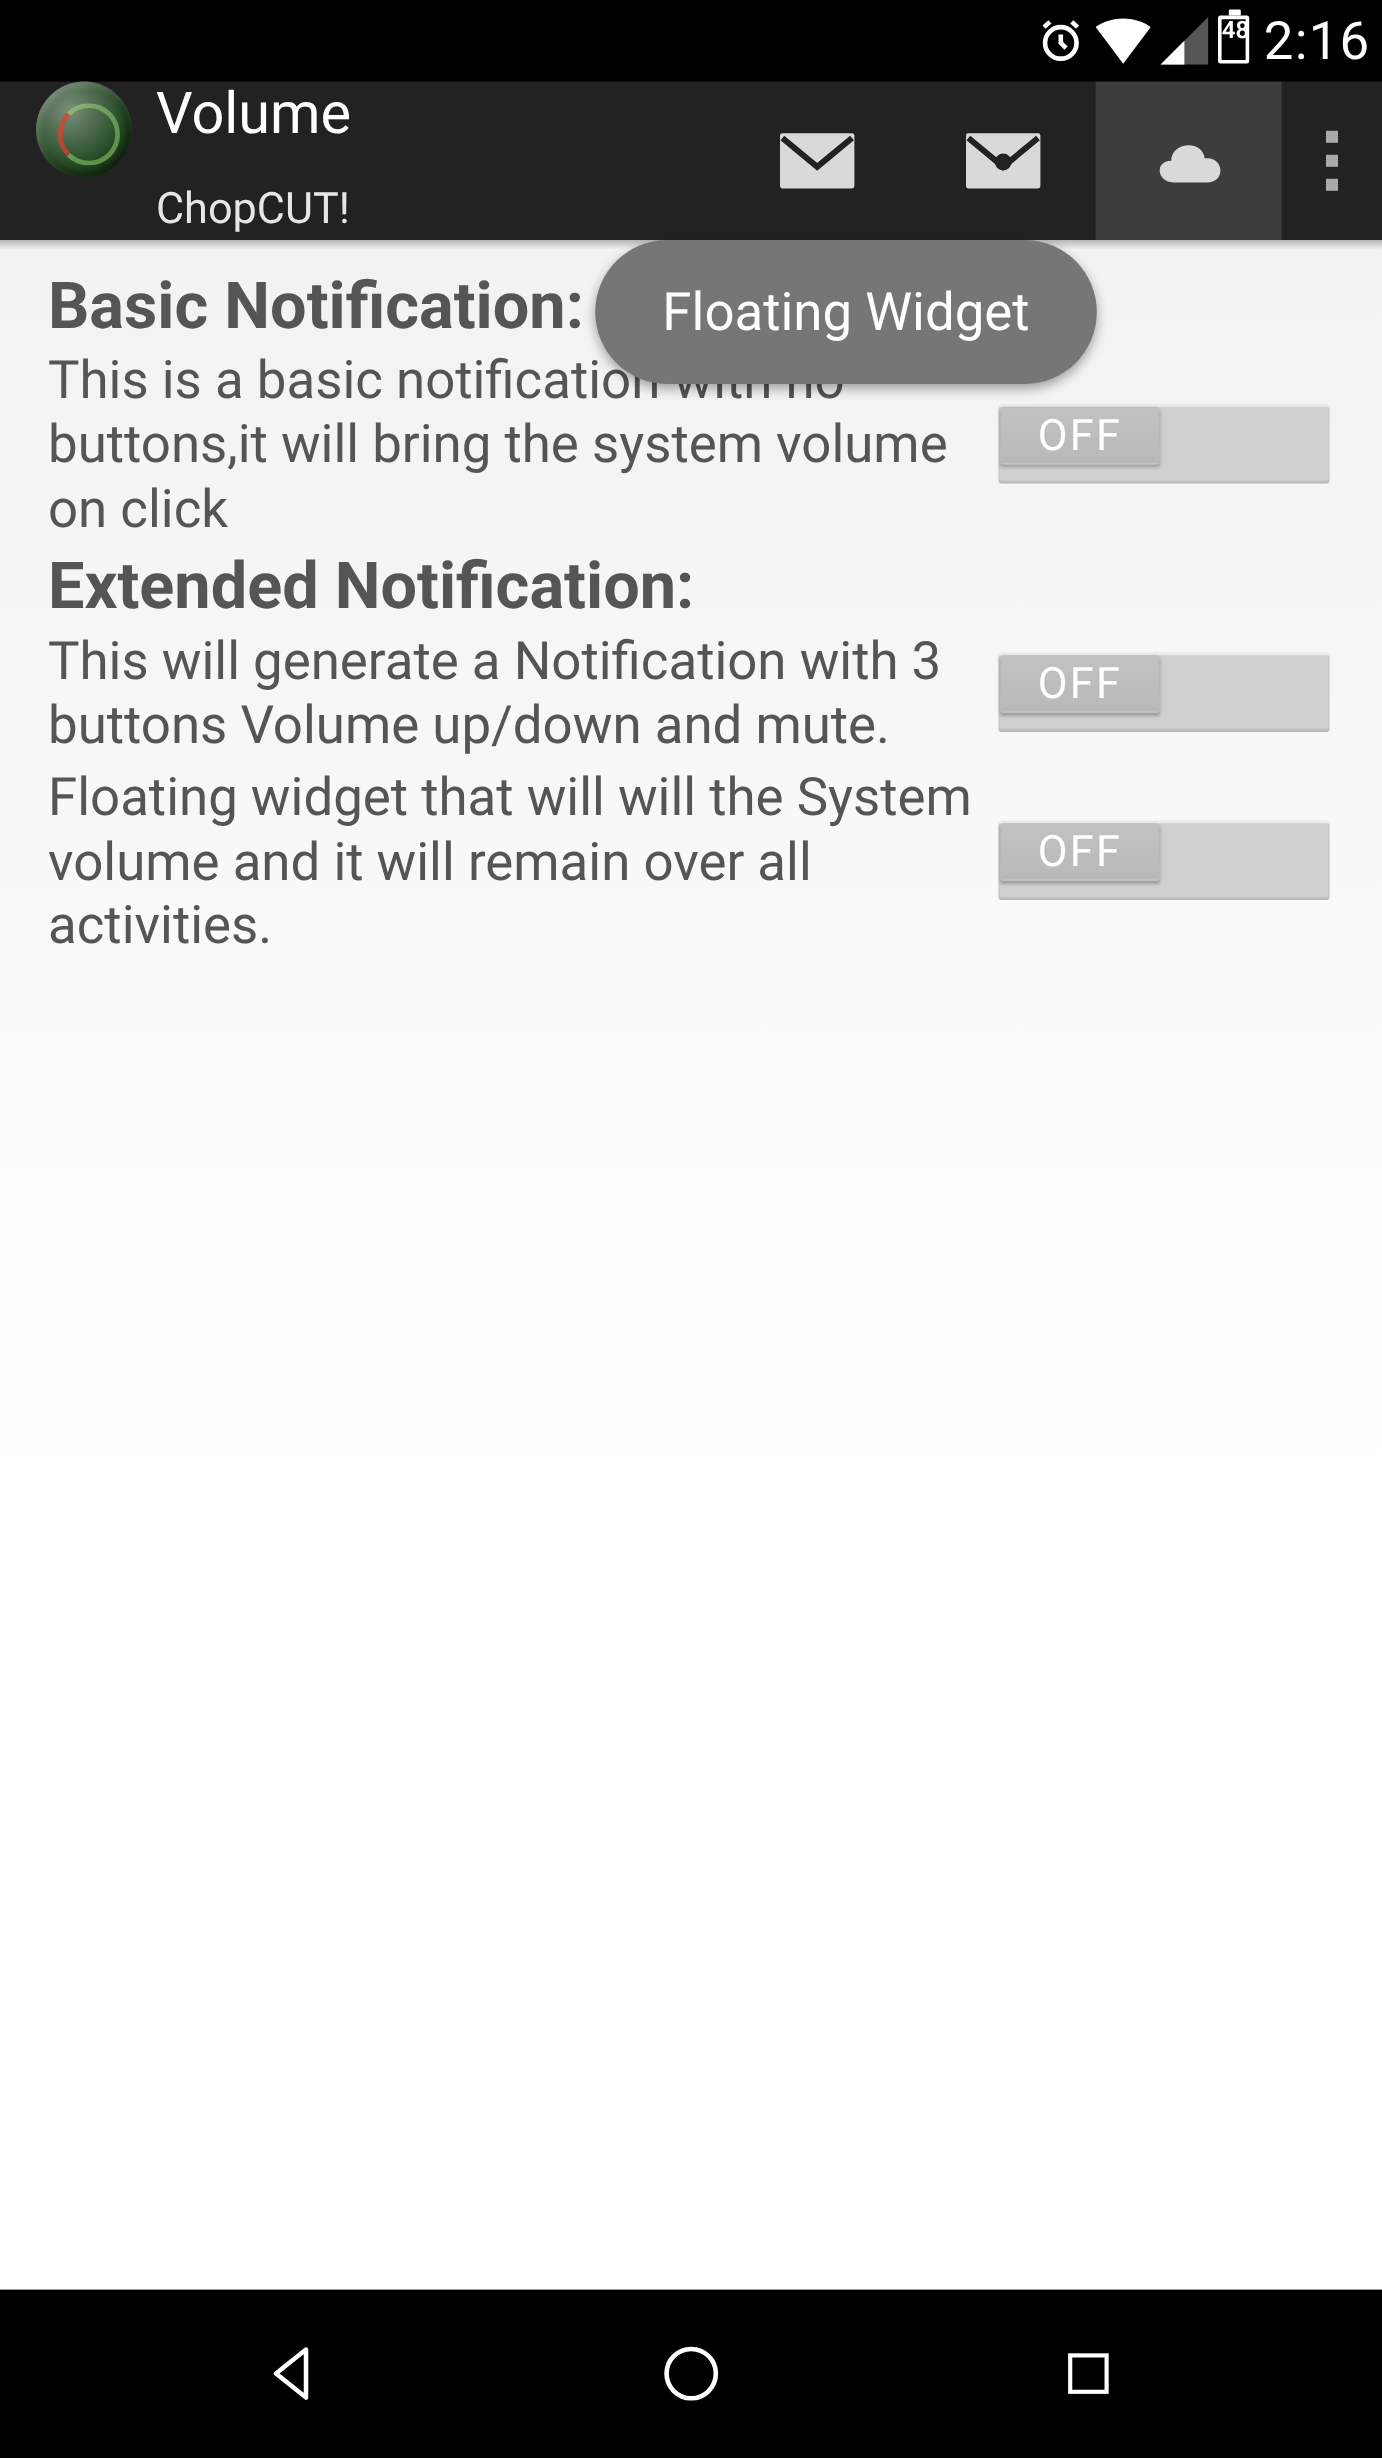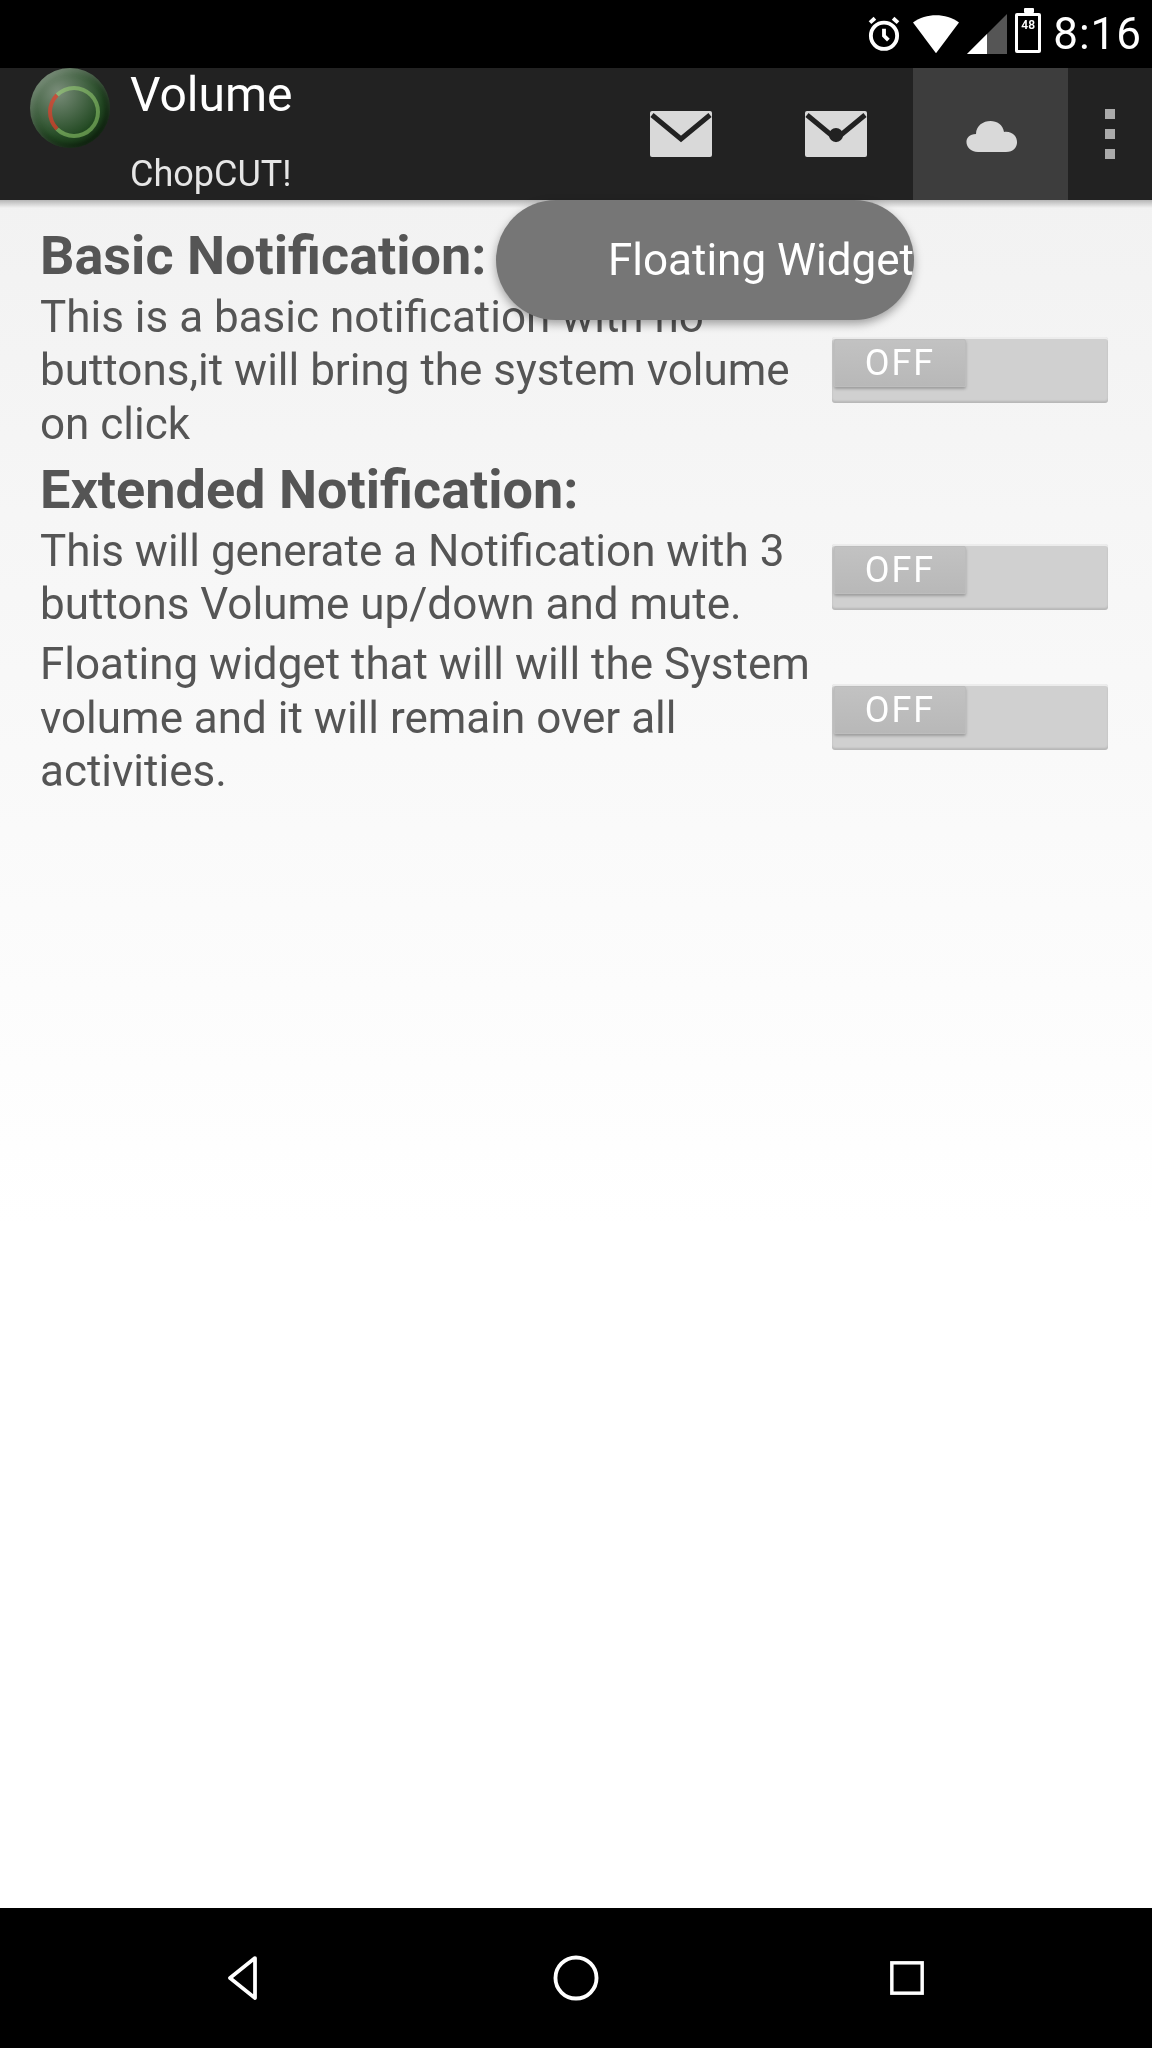--- a/index.html
+++ b/index.html
@@ -54,21 +54,21 @@
     position: absolute;
     top: -8px; left: 6px;
     width: 10px; height: 5px;
     background: #fff;
     border-radius: 1px;
   }
   .battery-box .pct {
     position: absolute;
     top: 2px; left: 0; right: 0;
     text-align: center;
-    font-size: 12px;
+    font-size: 20px;
     color: #fff;
     font-weight: 600;
     line-height: 14px;
   }
 
   
   .action-bar {
     height: 132px;
     background: #222;
     display: flex;
@@ -208,21 +208,21 @@
     left: 496px;
     top: 200px;
     width: 418px;
     height: 120px;
     background: #767676;
     color: #fff;
     font-size: 44px;
     border-radius: 60px;
     display: flex;
     align-items: center;
-    justify-content: flex-end;
+    justify-content: center;
     box-shadow: 0 4px 10px rgba(0,0,0,.35);
     z-index: 10;
   }
 
   
   .nav-bar {
     height: 140px;
     background: #000;
     display: flex;
     align-items: center;
@@ -254,21 +254,21 @@
       <svg width="40" height="40" viewBox="0 0 20 20">
         <path d="M0 20 L20 0 L20 20 Z" fill="#555"></path>
         <path d="M0 20 L10 10 L10 20 Z" fill="#fff"></path>
       </svg>
     </span>
     <span class="sicon">
       <span class="battery-box">
           <span class="pct">48</span>
         </span>
     </span>
-    <span class="clock-text">8:16</span>
+    <span class="clock-text">2:16</span>
   </div>
 
   <div class="action-bar">
     <div class="app-icon"></div>
     <div class="titles">
       <div class="title">Volume</div>
       <div class="subtitle">ChopCUT!</div>
     </div>
     <div class="ab-btn">
       <svg width="66" height="50" viewBox="0 0 66 50">

